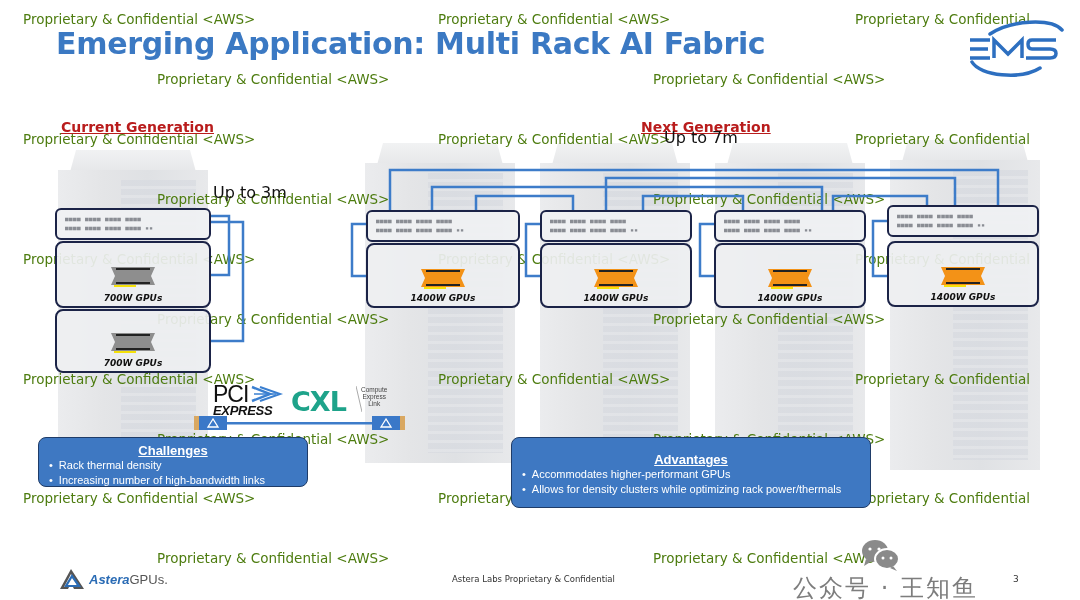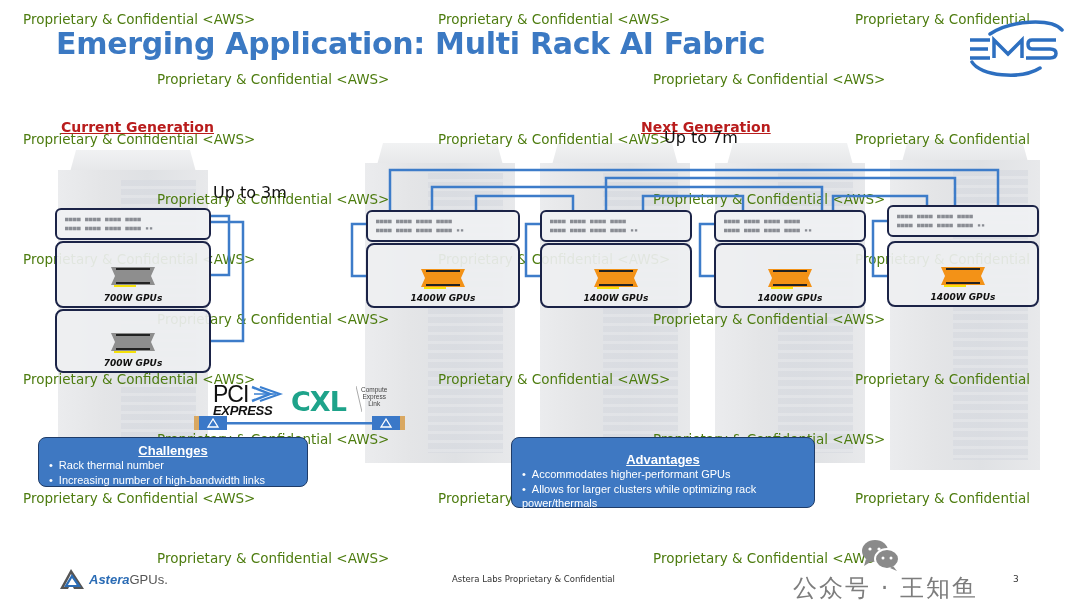--- a/index.html
+++ b/index.html
@@ -250,30 +250,30 @@
     <rect x="5" y="0" width="28" height="14" fill="#3a78c8"></rect>
     <polygon points="19,3 14,11 24,11" fill="none" stroke="#fff" stroke-width="1.3"></polygon>
     <rect x="178" y="0" width="28" height="14" fill="#3a78c8"></rect>
     <rect x="206" y="0" width="5" height="14" fill="#d9a862"></rect>
     <polygon points="192,3 187,11 197,11" fill="none" stroke="#fff" stroke-width="1.3"></polygon>
   </svg>
 
   <div class="callout" style="left:38px;top:437px;width:270px;height:50px;padding:5px 10px 0 10px">
     <div class="ch">Challenges</div>
     <ul>
-      <li>Rack thermal number</li>
+      <li>Rack thermal density</li>
       <li>Increasing number of high-bandwidth links</li>
     </ul>
   </div>
 
-  <div class="callout" style="left:511px;top:437px;width:304px;height:71px;padding:14px 10px 0 10px">
+  <div class="callout" style="left:511px;top:437px;width:360px;height:71px;padding:14px 10px 0 10px">
     <div class="ch">Advantages</div>
     <ul>
       <li>Accommodates higher-performant GPUs</li>
-      <li>Allows for larger clusters while optimizing rack power/thermals</li>
+      <li>Allows for density clusters while optimizing rack power/thermals</li>
     </ul>
   </div>
 
   <div class="footer-logo">
     <svg width="26" height="22" viewBox="0 0 26 22">
       <polygon points="12,1 1,21 9,21 12,15 15,21 25,21" fill="#555"></polygon>
       <polygon points="12,6 5,19 19,19" fill="#fff"></polygon>
       <polygon points="13,8 7,18 20,18" fill="none" stroke="#2b6cb5" stroke-width="2.2"></polygon>
     </svg>
     <span class="astera">Astera</span>

